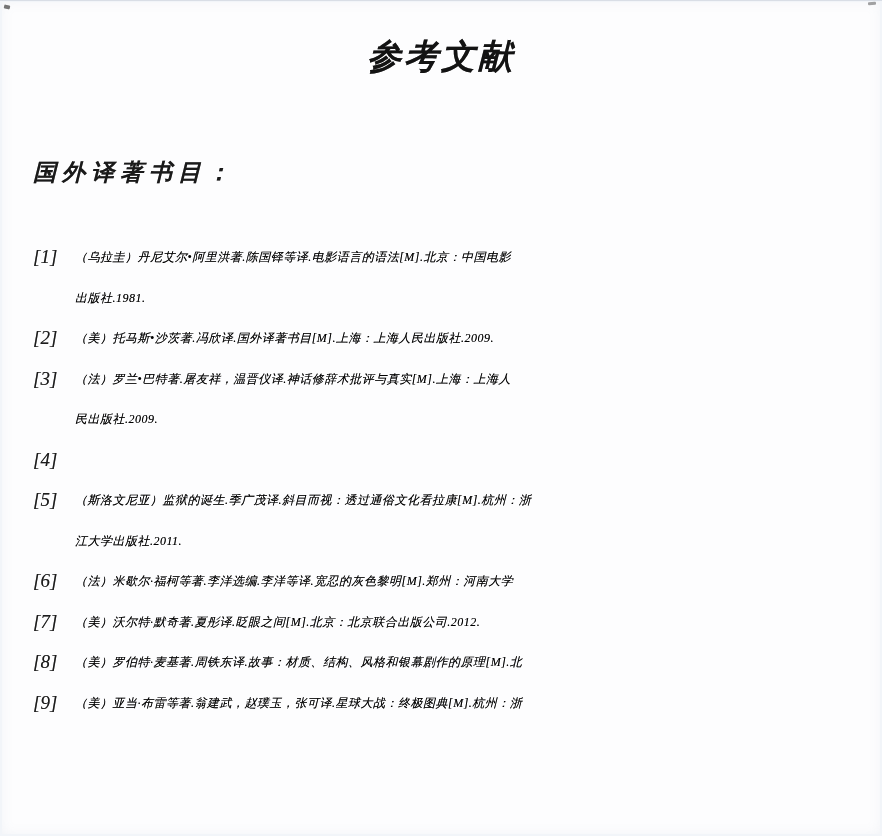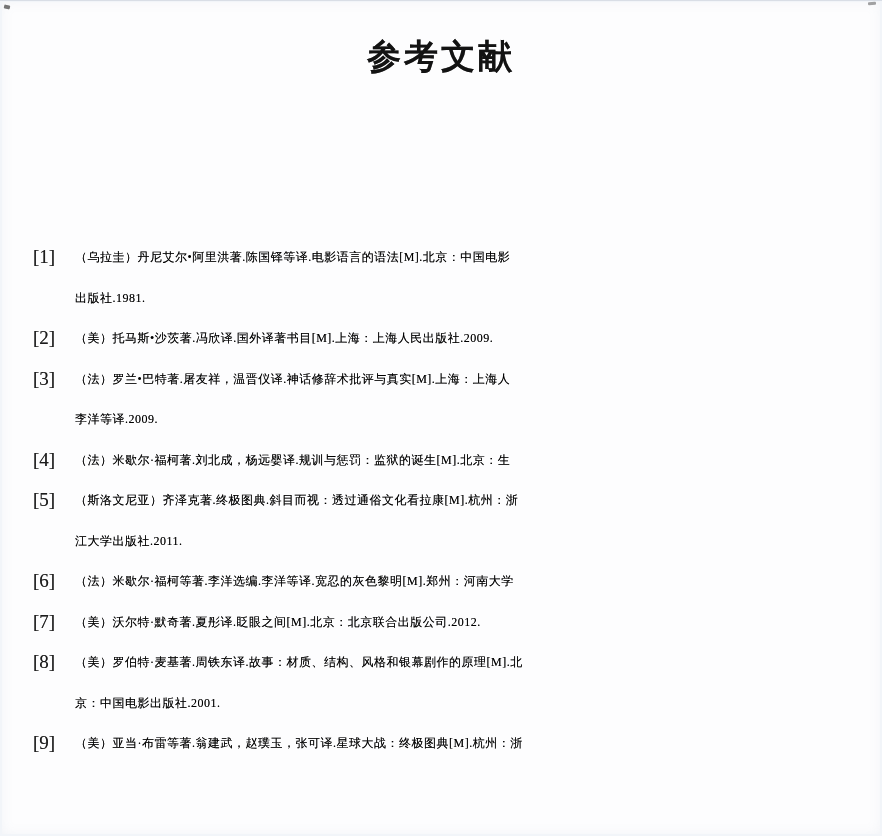--- a/index.html
+++ b/index.html
@@ -5,20 +5,21 @@
   html,body{margin:0;padding:0;background:#e9edf2;}
   .page{
     position:relative;
     width:882px;height:836px;
     margin:0 auto;
     background:#fdfdfe;
     overflow:hidden;
     box-shadow:inset 0 0 0 2px #f2f5f9, inset 0 0 14px rgba(120,140,170,0.10);
     font-family:"Liberation Serif","DejaVu Serif",serif;
     color:#1c1c1c;
+    font-style:italic;
   }
   .edge-top{
     position:absolute;top:0;left:0;width:100%;height:1px;
     background:#d9dee6;
   }
   .speck{position:absolute;background:#4a4a4a;border-radius:1px;opacity:.75;}
   .speck.tl{left:4px;top:5px;width:6px;height:4px;transform:rotate(12deg);}
   .speck.tr{right:6px;top:2px;width:8px;height:3px;transform:rotate(-4deg);opacity:.5;}
 
   .title{
@@ -65,20 +66,21 @@
 </head>
 <body>
 
 <div class="page">
   <div class="edge-top"></div>
   <div class="speck tl"></div>
   <div class="speck tr"></div>
 
   <div class="title">参考文献</div>
 
+  <div class="heading">国外译著书目：</div>
 
   <div class="reflist">
 
     <div class="ref">
       <span class="marker">[1]</span>
       <div class="body">
         <div class="line">（乌拉圭）丹尼艾尔•阿里洪著.陈国铎等译.电影语言的语法[M].北京：中国电影</div>
         <div class="line">出版社.1981.</div>
       </div>
     </div>
@@ -87,35 +89,34 @@
       <span class="marker">[2]</span>
       <div class="body">
         <div class="line">（美）托马斯•沙茨著.冯欣译.国外译著书目[M].上海：上海人民出版社.2009.</div>
       </div>
     </div>
 
     <div class="ref">
       <span class="marker">[3]</span>
       <div class="body">
         <div class="line">（法）罗兰•巴特著.屠友祥，温晋仪译.神话修辞术批评与真实[M].上海：上海人</div>
-        <div class="line">李洋等译.2009.</div>
+        <div class="line">民出版社.2009.</div>
       </div>
     </div>
 
     <div class="ref">
       <span class="marker">[4]</span>
       <div class="body">
-        <div class="line">（法）米歇尔·福柯著.刘北成，杨远婴译.规训与惩罚：监狱的诞生[M].北京：生</div>
       </div>
     </div>
 
     <div class="ref">
       <span class="marker">[5]</span>
       <div class="body">
-        <div class="line">（斯洛文尼亚）齐泽克著.终极图典.斜目而视：透过通俗文化看拉康[M].杭州：浙</div>
+        <div class="line">（斯洛文尼亚）监狱的诞生.季广茂译.斜目而视：透过通俗文化看拉康[M].杭州：浙</div>
         <div class="line">江大学出版社.2011.</div>
       </div>
     </div>
 
     <div class="ref">
       <span class="marker">[6]</span>
       <div class="body">
         <div class="line">（法）米歇尔·福柯等著.李洋选编.李洋等译.宽忍的灰色黎明[M].郑州：河南大学</div>
       </div>
     </div>
@@ -124,21 +125,20 @@
       <span class="marker">[7]</span>
       <div class="body">
         <div class="line">（美）沃尔特·默奇著.夏彤译.眨眼之间[M].北京：北京联合出版公司.2012.</div>
       </div>
     </div>
 
     <div class="ref">
       <span class="marker">[8]</span>
       <div class="body">
         <div class="line">（美）罗伯特·麦基著.周铁东译.故事：材质、结构、风格和银幕剧作的原理[M].北</div>
-        <div class="line">京：中国电影出版社.2001.</div>
       </div>
     </div>
 
     <div class="ref">
       <span class="marker">[9]</span>
       <div class="body">
         <div class="line">（美）亚当·布雷等著.翁建武，赵璞玉，张可译.星球大战：终极图典[M].杭州：浙</div>
 
       </div>
     </div>

